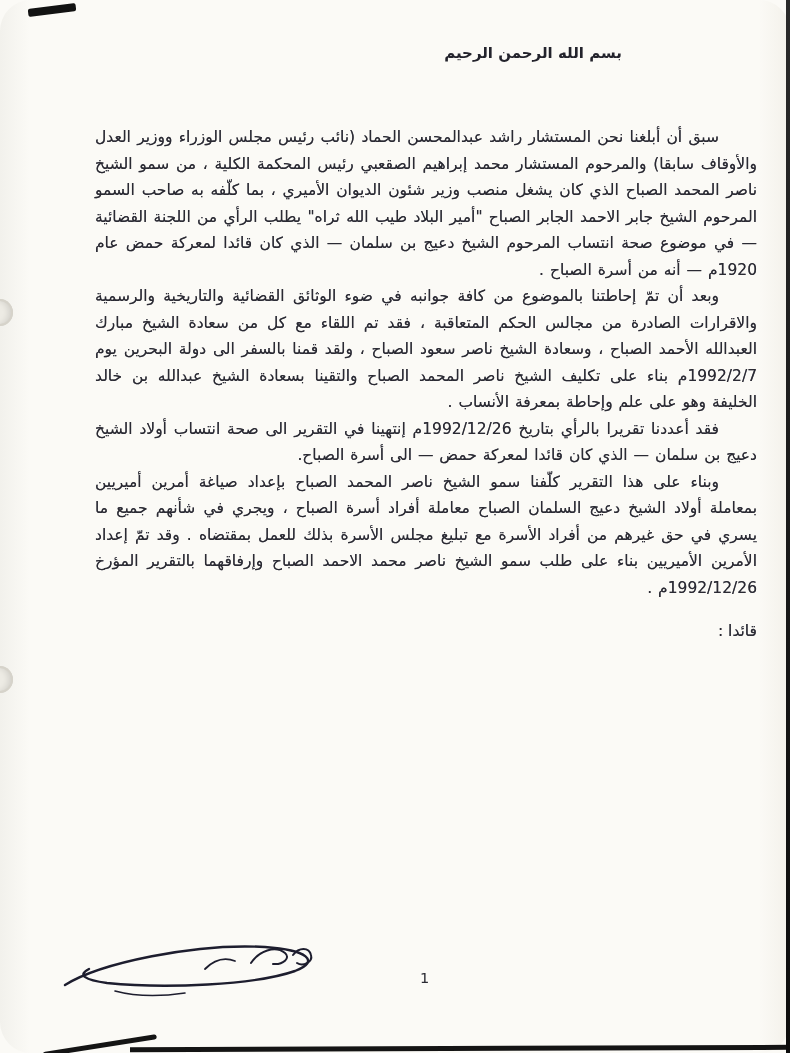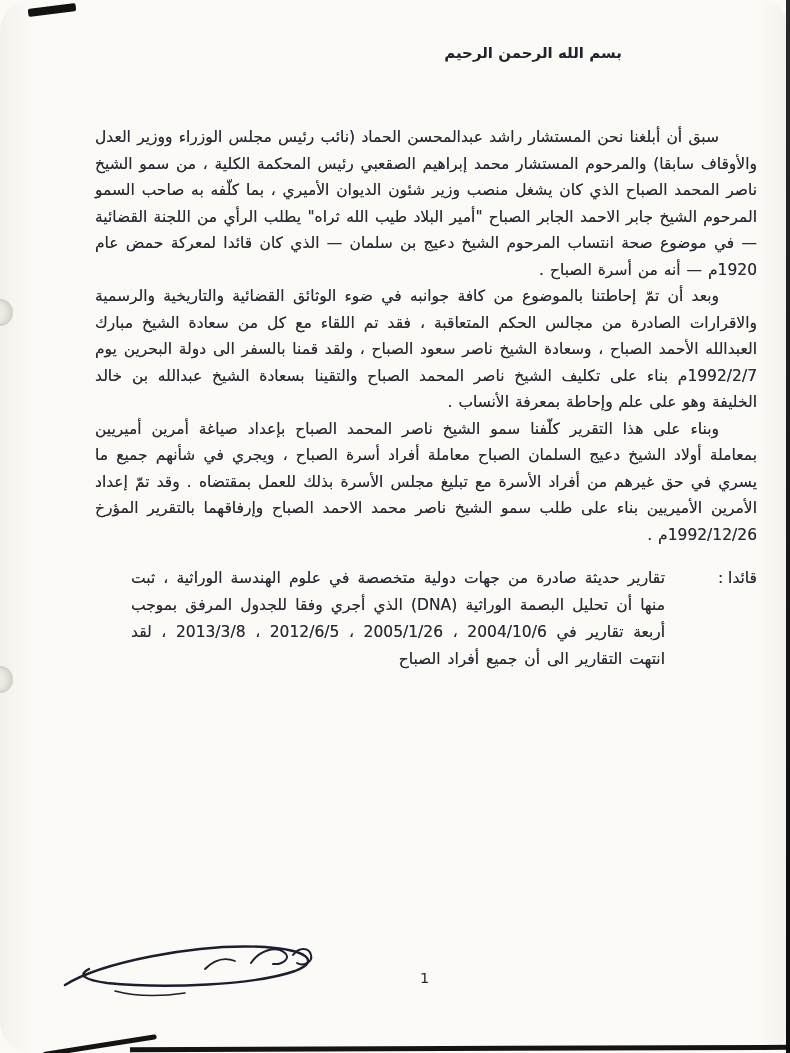--- a/index.html
+++ b/index.html
@@ -102,25 +102,25 @@
 
   <div class="mark-topleft"></div>
   <div class="hole h1"></div>
   <div class="hole h2"></div>
 
   <div class="content">
     <div class="basmala">بسم الله الرحمن الرحيم</div>
 
     <p class="par first">سبق أن أبلغنا نحن المستشار راشد عبدالمحسن الحماد (نائب رئيس مجلس الوزراء ووزير العدل والأوقاف سابقا) والمرحوم المستشار محمد إبراهيم الصقعبي رئيس المحكمة الكلية ، من سمو الشيخ ناصر المحمد الصباح الذي كان يشغل منصب وزير شئون الديوان الأميري ، بما كلّفه به صاحب السمو المرحوم الشيخ جابر الاحمد الجابر الصباح "أمير البلاد طيب الله ثراه" يطلب الرأي من اللجنة القضائية — في موضوع صحة انتساب المرحوم الشيخ دعيج بن سلمان — الذي كان قائدا لمعركة حمض عام 1920م — أنه من أسرة الصباح .</p>
     <p class="par">وبعد أن تمّ إحاطتنا بالموضوع من كافة جوانبه في ضوء الوثائق القضائية والتاريخية والرسمية والاقرارات الصادرة من مجالس الحكم المتعاقبة ، فقد تم اللقاء مع كل من سعادة الشيخ مبارك العبدالله الأحمد الصباح ، وسعادة الشيخ ناصر سعود الصباح ، ولقد قمنا بالسفر الى دولة البحرين يوم 1992/2/7م بناء على تكليف الشيخ ناصر المحمد الصباح والتقينا بسعادة الشيخ عبدالله بن خالد الخليفة وهو على علم وإحاطة بمعرفة الأنساب .</p>
+    <p class="par">فقد أعددنا تقريرا بالرأي بتاريخ 1992/12/26م إنتهينا في التقرير الى صحة انتساب أولاد الشيخ دعيج بن سلمان — الذي كان قائدا لمعركة حمض — الى أسرة الصباح.</p>
     <p class="par">وبناء على هذا التقرير كلّفنا سمو الشيخ ناصر المحمد الصباح بإعداد صياغة أمرين أميريين بمعاملة أولاد الشيخ دعيج السلمان الصباح معاملة أفراد أسرة الصباح ، ويجري في شأنهم جميع ما يسري في حق غيرهم من أفراد الأسرة مع تبليغ مجلس الأسرة بذلك للعمل بمقتضاه . وقد تمّ إعداد الأمرين الأميريين بناء على طلب سمو الشيخ ناصر محمد الاحمد الصباح وإرفاقهما بالتقرير المؤرخ 1992/12/26م .</p>
 
     <div class="item">
       <span class="item-label">قائدا :</span>
-      <span class="item-text">تقارير حديثة صادرة من جهات دولية متخصصة في علوم الهندسة الوراثية ، ثبت منها أن تحليل البصمة الوراثية (DNA) الذي أجري وفقا للجدول المرفق بموجب أربعة تقارير في 2004/10/6 ، 2005/1/26 ، 2012/6/5 ، 2013/3/8 ، لقد انتهت التقارير الى أن جميع أفراد الصباح</span>
     </div>
   </div>
 
   <div class="signature">
     <svg viewBox="0 0 280 78" fill="none" xmlns="http://www.w3.org/2000/svg">
       <path d="M10 52 C 45 30, 140 10, 210 14 C 252 17, 266 28, 240 38 C 200 52, 110 56, 52 50 C 30 47, 22 42, 34 36" stroke="#1d1d2e" stroke-width="2.4" stroke-linecap="round"></path>
       <path d="M196 30 C 204 18, 220 12, 230 20 C 236 25, 228 32, 218 31" stroke="#1d1d2e" stroke-width="2" stroke-linecap="round"></path>
       <path d="M238 22 c 6 -8, 16 -8, 18 0 c 2 7, -8 12, -14 8" stroke="#1d1d2e" stroke-width="2" stroke-linecap="round"></path>
       <path d="M150 36 q 14 -14, 30 -8" stroke="#1d1d2e" stroke-width="1.8" stroke-linecap="round"></path>
       <path d="M60 58 q 30 8, 70 2" stroke="#1d1d2e" stroke-width="1.6" stroke-linecap="round"></path>

